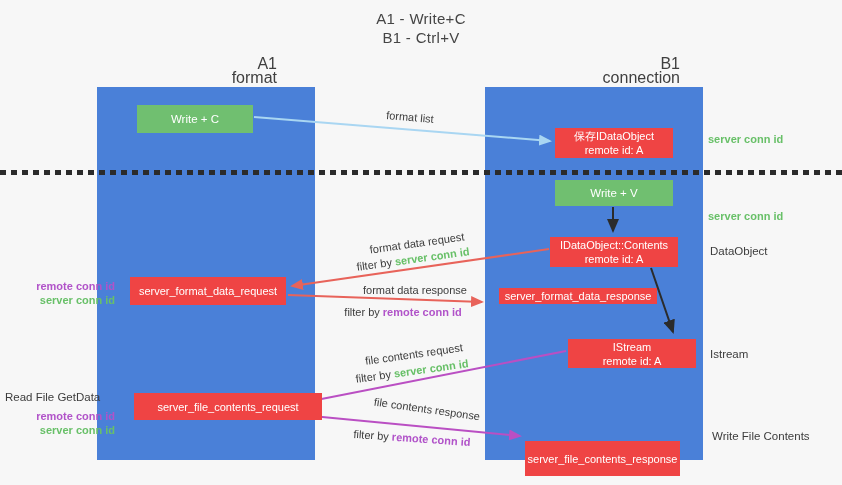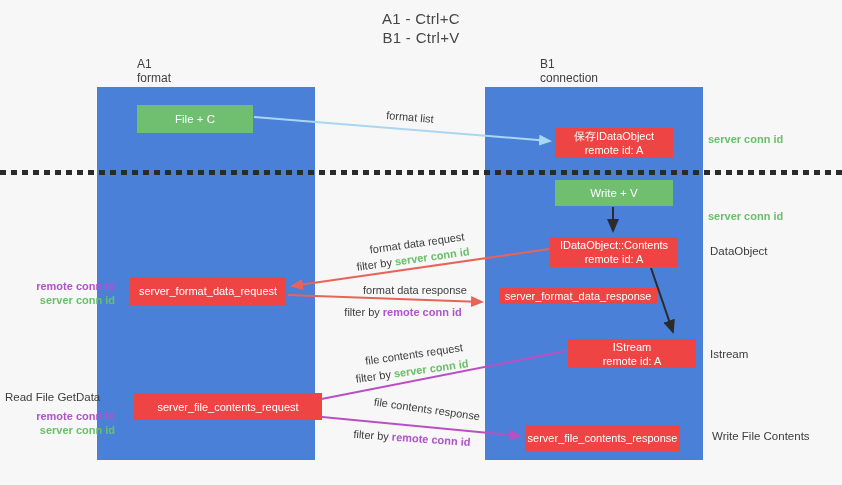--- a/index.html
+++ b/index.html
@@ -7,21 +7,21 @@
     position:relative;width:842px;height:485px;overflow:hidden;
     background:#f7f7f7;
     font-family:"Liberation Sans","DejaVu Sans",sans-serif;
     color:#3c3c3c;
   }
   .title{
     position:absolute;left:0;top:9px;width:842px;text-align:center;
     font-size:15px;line-height:19px;color:#454545;letter-spacing:.3px;
   }
   .col-header{
-    position:absolute;text-align:left;font-size:12px;line-height:14px;color:#3f3f3f;
+    position:absolute;text-align:right;font-size:16px;line-height:14px;color:#3f3f3f;
   }
   .column{
     position:absolute;top:87px;width:218px;height:373px;background:#4a80d8;
   }
   .dashed-line{
     position:absolute;left:0;top:170px;width:842px;height:5px;
     background:repeating-linear-gradient(90deg,#2b2b2b 0 6px,transparent 6px 11px);
   }
   .arrows{position:absolute;left:0;top:0;width:842px;height:485px;pointer-events:none;}
   .node{
@@ -42,21 +42,21 @@
   .conn-pair{position:absolute;width:105px;text-align:right;font-size:11px;line-height:14px;font-weight:bold;}
   .green-text{color:#68c068;font-weight:bold;}
   .purple-text{color:#b153c9;font-weight:bold;}
 </style>
 </head>
 <body>
 
 <div class="canvas">
 
   <div class="title">
-    <div>A1 - Ctrl+C</div>
+    <div>A1 - Write+C</div>
     <div>B1 - Ctrl+V</div>
   </div>
 
   <div class="col-header" style="left:137px;top:57px;width:140px;">
     <div>A1</div>
     <div>format</div>
   </div>
   <div class="col-header" style="left:540px;top:57px;width:140px;">
     <div>B1</div>
     <div>connection</div>
@@ -85,21 +85,21 @@
     <line x1="254" y1="117" x2="550" y2="141" stroke="#a9d6f2" stroke-width="2" marker-end="url(#ah-blue)"></line>
     <line x1="549" y1="249" x2="292" y2="286" stroke="#e8635a" stroke-width="2" marker-end="url(#ah-red)"></line>
     <line x1="288" y1="295" x2="482" y2="302" stroke="#e8635a" stroke-width="2" marker-end="url(#ah-red)"></line>
     <line x1="613" y1="207" x2="613" y2="231" stroke="#2b2b2b" stroke-width="2" marker-end="url(#ah-black)"></line>
     <line x1="651" y1="268" x2="673" y2="332" stroke="#2b2b2b" stroke-width="2" marker-end="url(#ah-black)"></line>
     <line x1="566" y1="351" x2="296" y2="404" stroke="#ba4fc3" stroke-width="2" marker-end="url(#ah-purple)"></line>
     <line x1="291" y1="414" x2="520" y2="436" stroke="#ba4fc3" stroke-width="2" marker-end="url(#ah-purple)"></line>
   </svg>
 
   <div class="node green" style="left:137px;top:105px;width:116px;height:28px;font-size:11.5px;">
-    <div>File + C</div>
+    <div>Write + C</div>
   </div>
   <div class="node orange" style="left:130px;top:277px;width:156px;height:28px;">
     <div>server_format_data_request</div>
   </div>
   <div class="node orange" style="left:134px;top:393px;width:188px;height:27px;">
     <div>server_file_contents_request</div>
   </div>
 
   <div class="node orange" style="left:555px;top:128px;width:118px;height:30px;">
     <div>保存IDataObject</div>
@@ -112,21 +112,21 @@
     <div>IDataObject::Contents</div>
     <div>remote id: A</div>
   </div>
   <div class="node orange" style="left:487px;top:288px;width:158px;height:16px;margin-left:12px;">
     <div>server_format_data_response</div>
   </div>
   <div class="node orange" style="left:568px;top:339px;width:128px;height:29px;">
     <div>IStream</div>
     <div>remote id: A</div>
   </div>
-  <div class="node orange" style="left:525px;top:425px;width:155px;height:26px;">
+  <div class="node orange" style="left:525px;top:441px;width:155px;height:35px;">
     <div>server_file_contents_response</div>
   </div>
 
   <div class="flow-label tilt-dn-xs" style="left:410px;top:117px;">format list</div>
 
   <div class="flow-label tilt-up" style="left:417px;top:243px;">format data request</div>
   <div class="flow-label tilt-up" style="left:413px;top:259px;"><span>filter by </span><span class="green-text">server conn id</span></div>
 
   <div class="flow-label" style="left:415px;top:290px;">format data response</div>
   <div class="flow-label" style="left:403px;top:312px;"><span>filter by </span><span class="purple-text">remote conn id</span></div>

